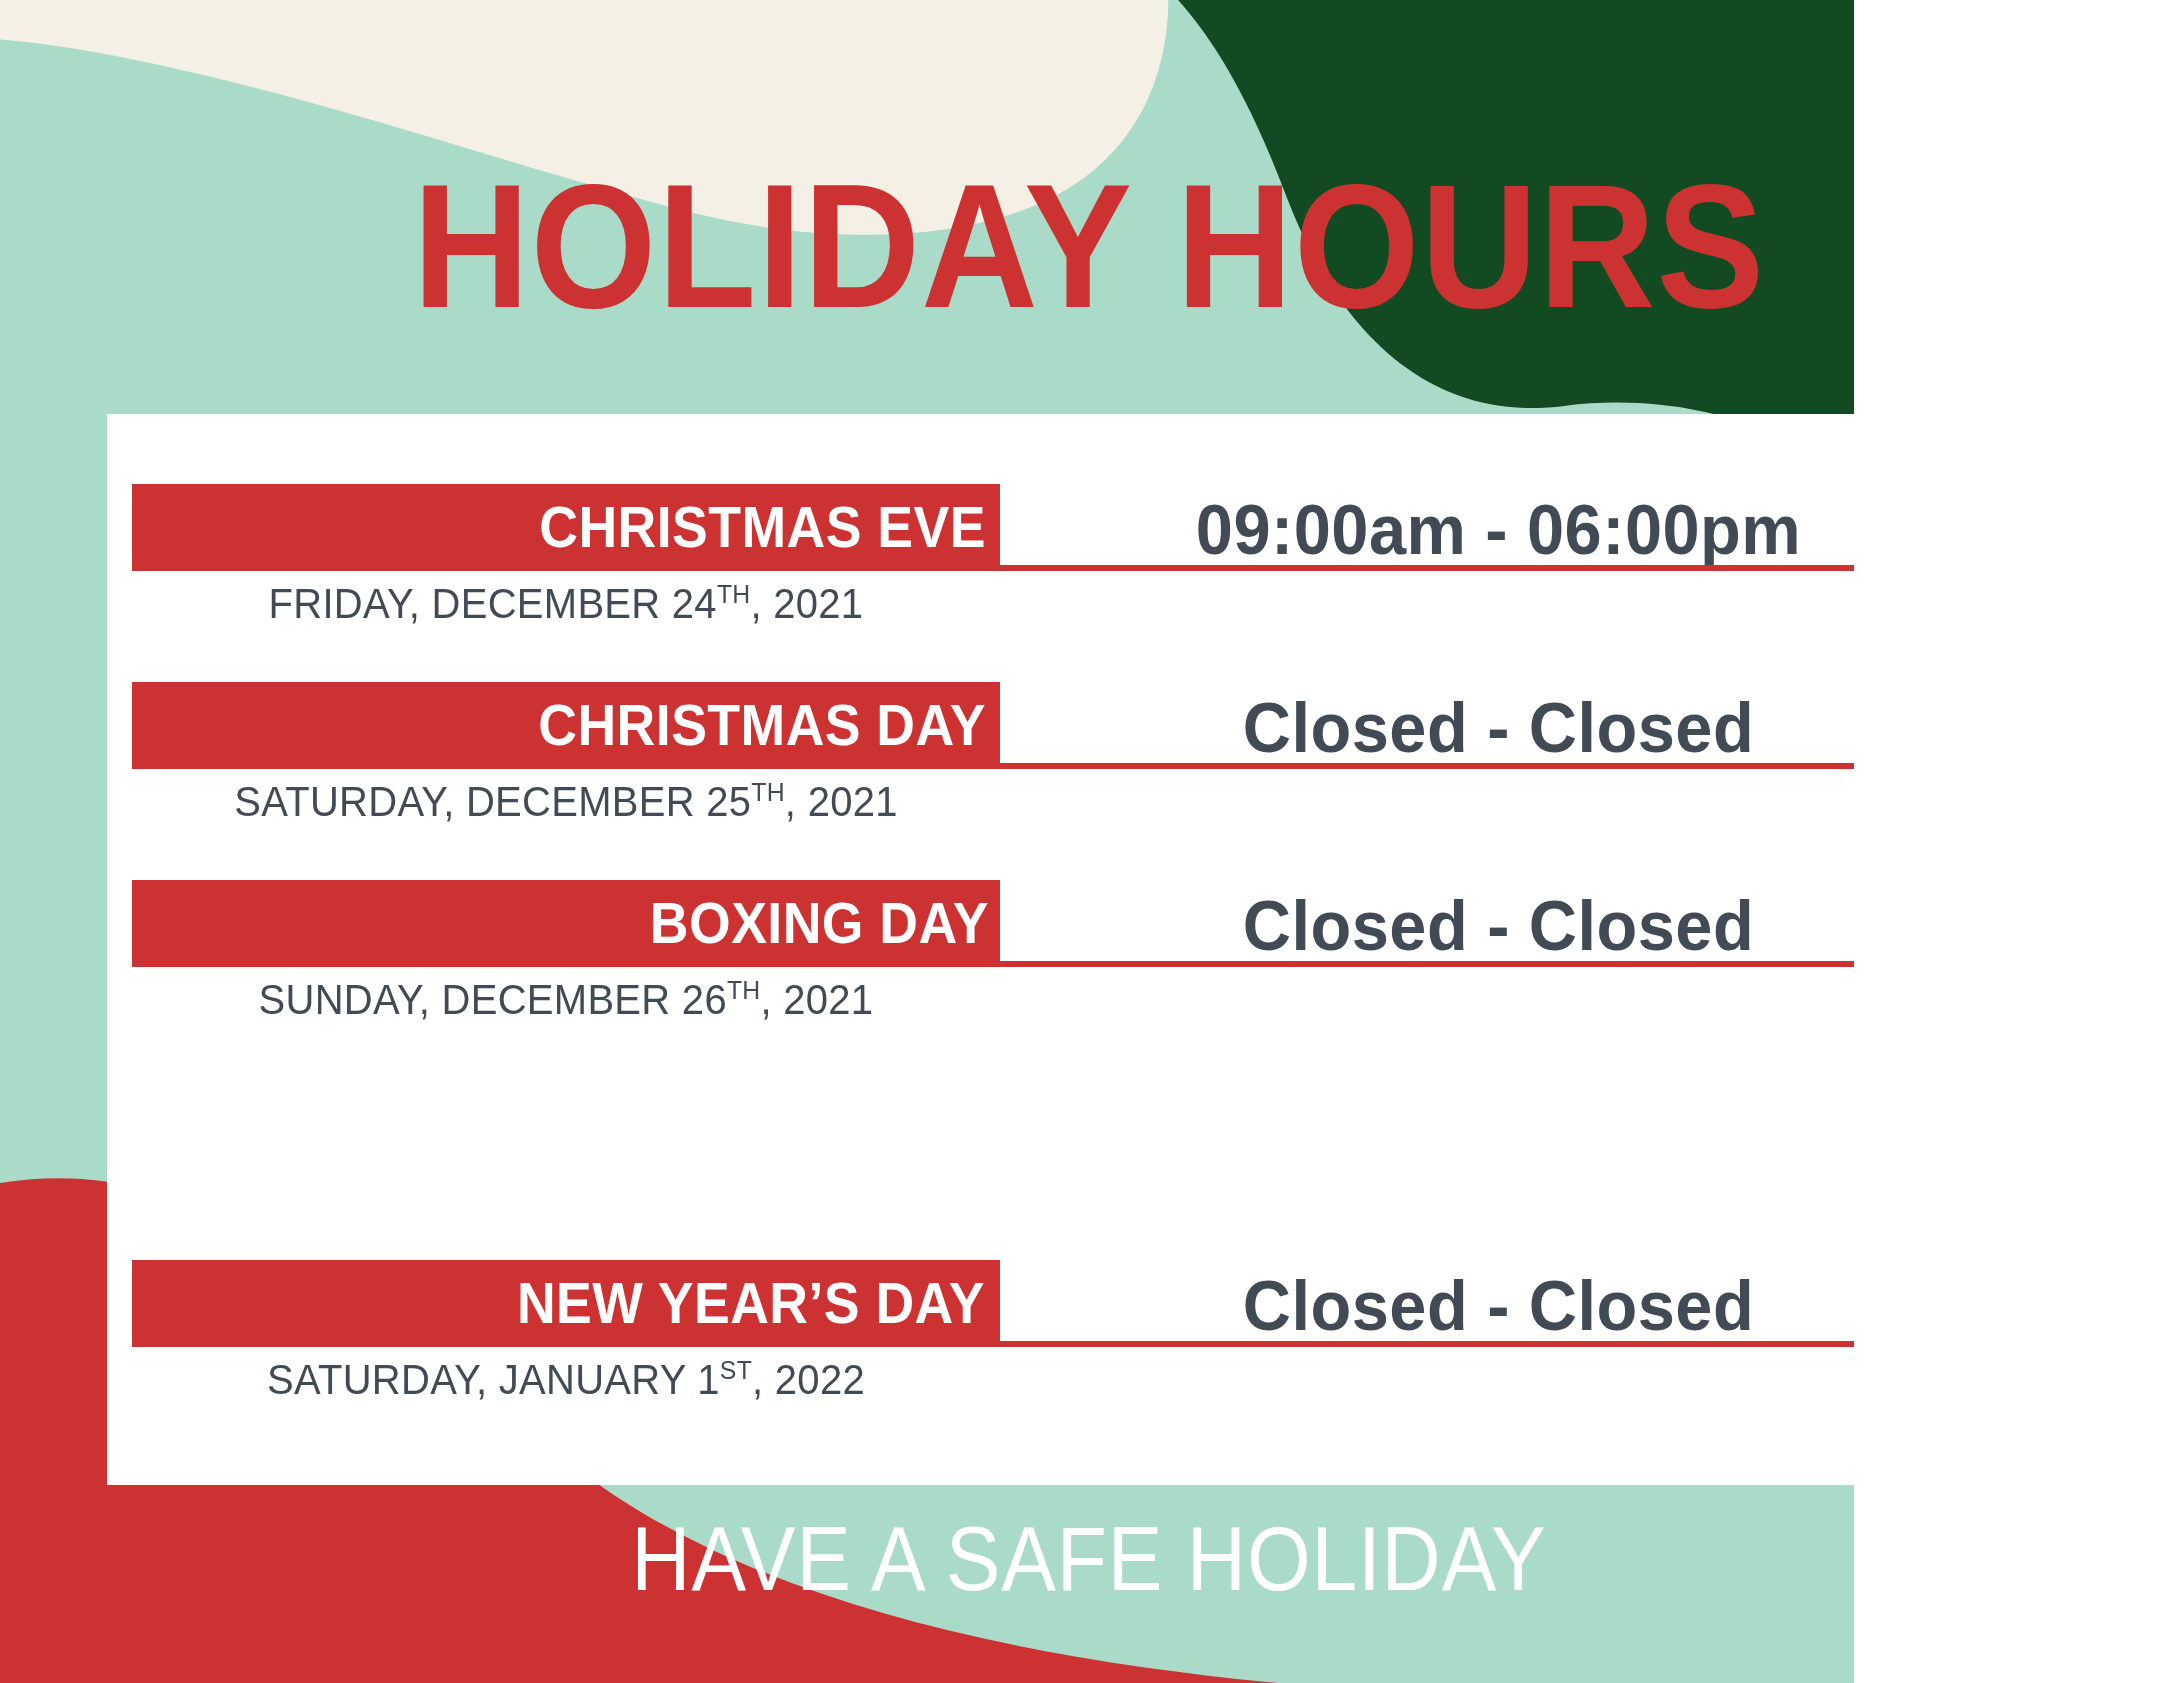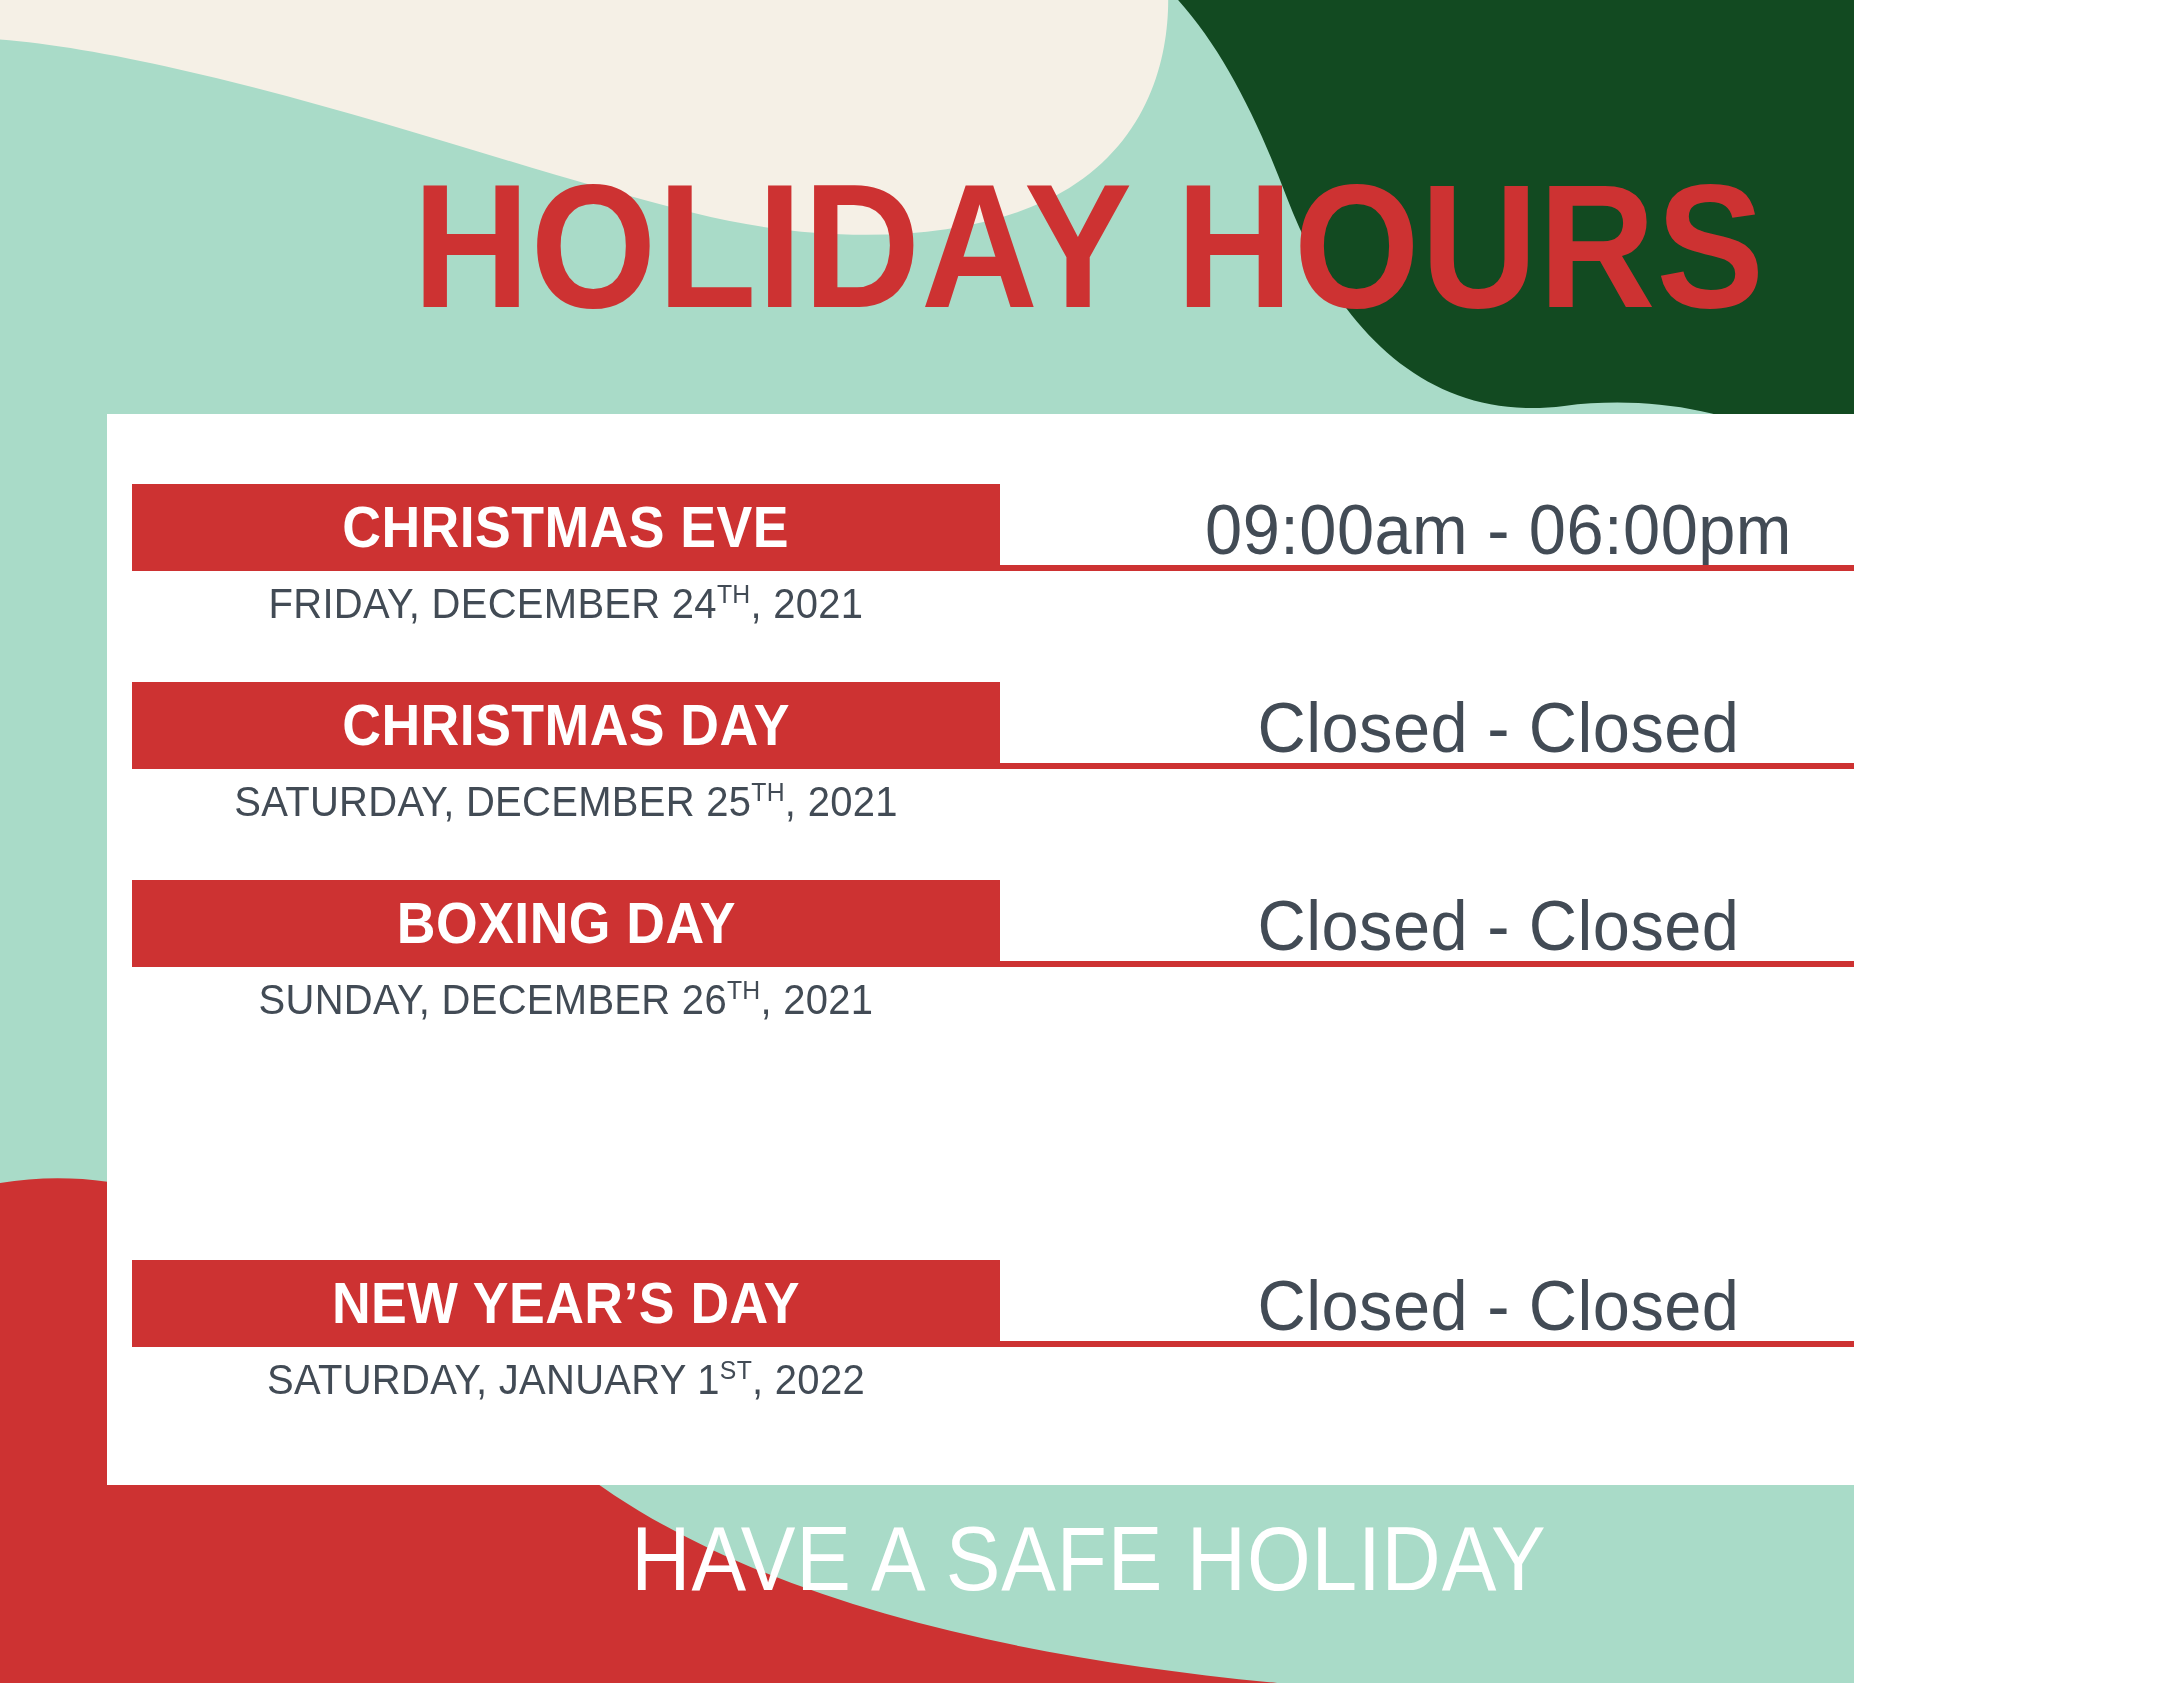--- a/index.html
+++ b/index.html
@@ -69,21 +69,21 @@
 
   .row-label-bar {
     position: absolute;
     left: 25px;
     top: 70px;
     width: 868px;
     height: 87px;
     background: #cd3232;
     display: flex;
     align-items: center;
-    justify-content: center;
+    justify-content: flex-end;
   }
 
   .row-label-text {
     color: #ffffff;
     font-weight: 700;
     font-size: 57px;
     line-height: 1;
     letter-spacing: 0.5px;
     transform: scaleX(0.94);
     white-space: nowrap;
@@ -108,20 +108,21 @@
     vertical-align: super;
     line-height: 0;
   }
 
   .row-hours-wrap {
     position: absolute;
     left: 893px;
     top: 50px;
     width: 997px;
     height: 111px;
+    font-weight: bold;
   }
 
   .row-hours-text {
     position: absolute;
     left: 0;
     bottom: 10px;
     width: 997px;
     text-align: center;
     color: #424b55;
     font-size: 71px;

